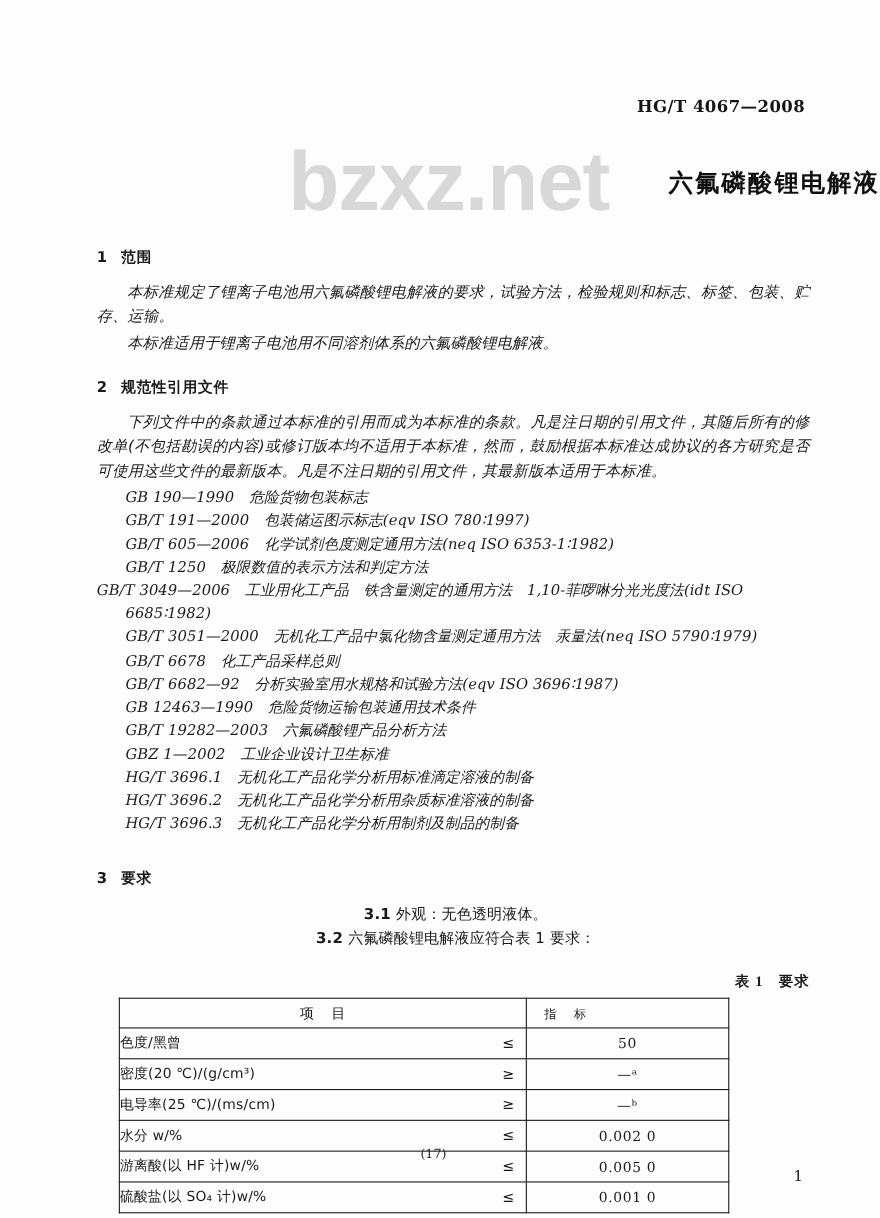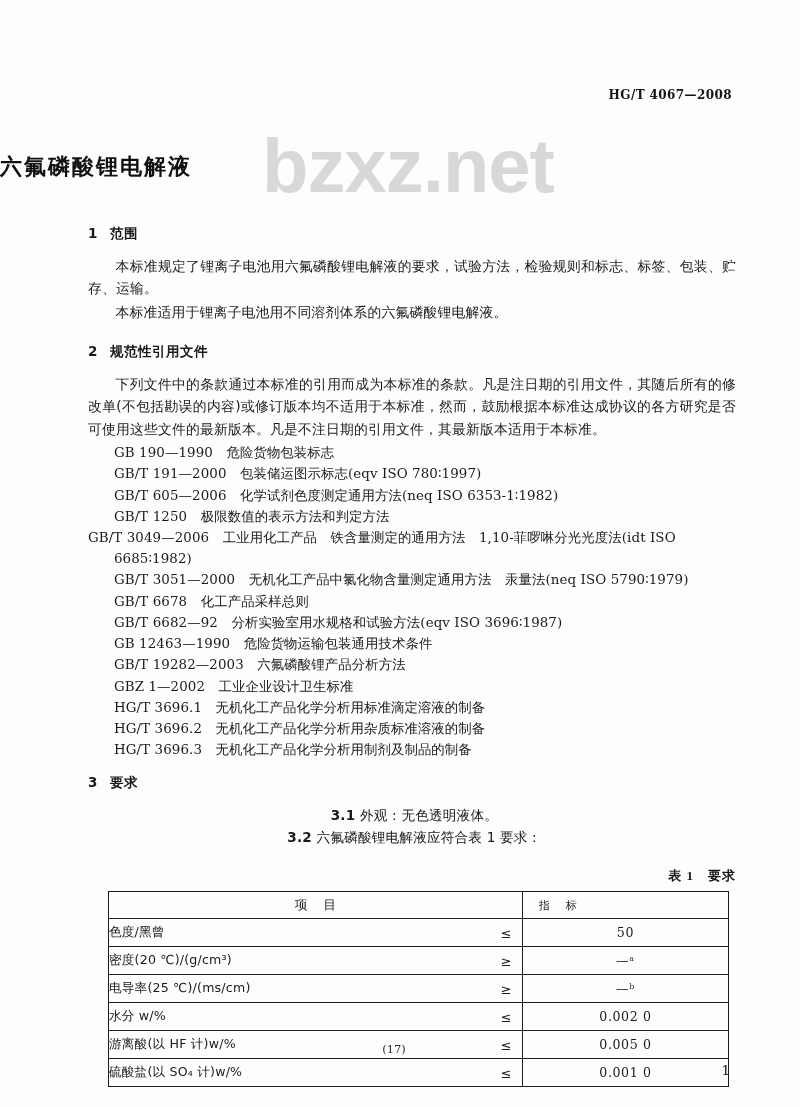--- a/index.html
+++ b/index.html
@@ -20,21 +20,21 @@
     box-sizing: border-box;
   }
 
   
   .std-header {
     position: absolute;
     top: 88px;
     right: 68px;
     font-family: "DejaVu Serif", "Liberation Serif", serif;
     font-weight: bold;
-    font-size: 12px;
+    font-size: 15px;
     letter-spacing: 0.4px;
     color: #151515;
   }
 
   
   .watermark {
     position: absolute;
     top: 128px;
     left: 168px;
     width: 480px;
@@ -48,21 +48,21 @@
     z-index: 0;
     line-height: 1;
   }
 
   
   .doc-title {
     position: absolute;
     top: 152px;
     left: 0;
     width: 800px;
-    text-align: left;
+    text-align: right;
     font-size: 22px;
     font-weight: bold;
     letter-spacing: 2px;
     color: #101010;
     z-index: 2;
   }
 
   
   .content {
     position: absolute;
@@ -82,28 +82,30 @@
     display: inline-block;
     min-width: 22px;
   }
   .para {
     font-size: 13.8px;
     line-height: 1.62;
     margin: 0 0 1px 0;
     text-align: justify;
     text-indent: 2em;
     letter-spacing: 0.2px;
+    font-style: italic;
   }
   .spacer-sm { height: 13px; }
   .spacer-md { height: 19px; }
 
   .ref-list {
-    margin: 2px 0 0 0;
+    margin: 2px 0 16px 0;
     padding: 0;
     list-style: none;
+    font-style: italic;
   }
   .ref-list li {
     font-family: "DejaVu Serif", "Liberation Serif", serif;
     font-size: 13.4px;
     line-height: 1.585;
     padding-left: 26px;
     text-indent: -0px;
     letter-spacing: 0.1px;
   }
   .ref-list li.wrap {
@@ -128,21 +130,21 @@
   .tbl-caption {
     text-align: right;
     font-size: 13px;
     font-weight: bold;
     margin: 18px 0 6px 0;
     letter-spacing: 1px;
     font-family: Liberation Serif, serif;
   }
   table.req {
     border-collapse: collapse;
-    width: 621px;
+    width: 555px;
     margin: 0 0 0 20px;
     font-size: 12.4px;
   }
   table.req td, table.req th {
     border: 1px solid #1c1c1c;
     padding: 0;
     height: 27px;
     font-weight: normal;
   }
   table.req thead th {

